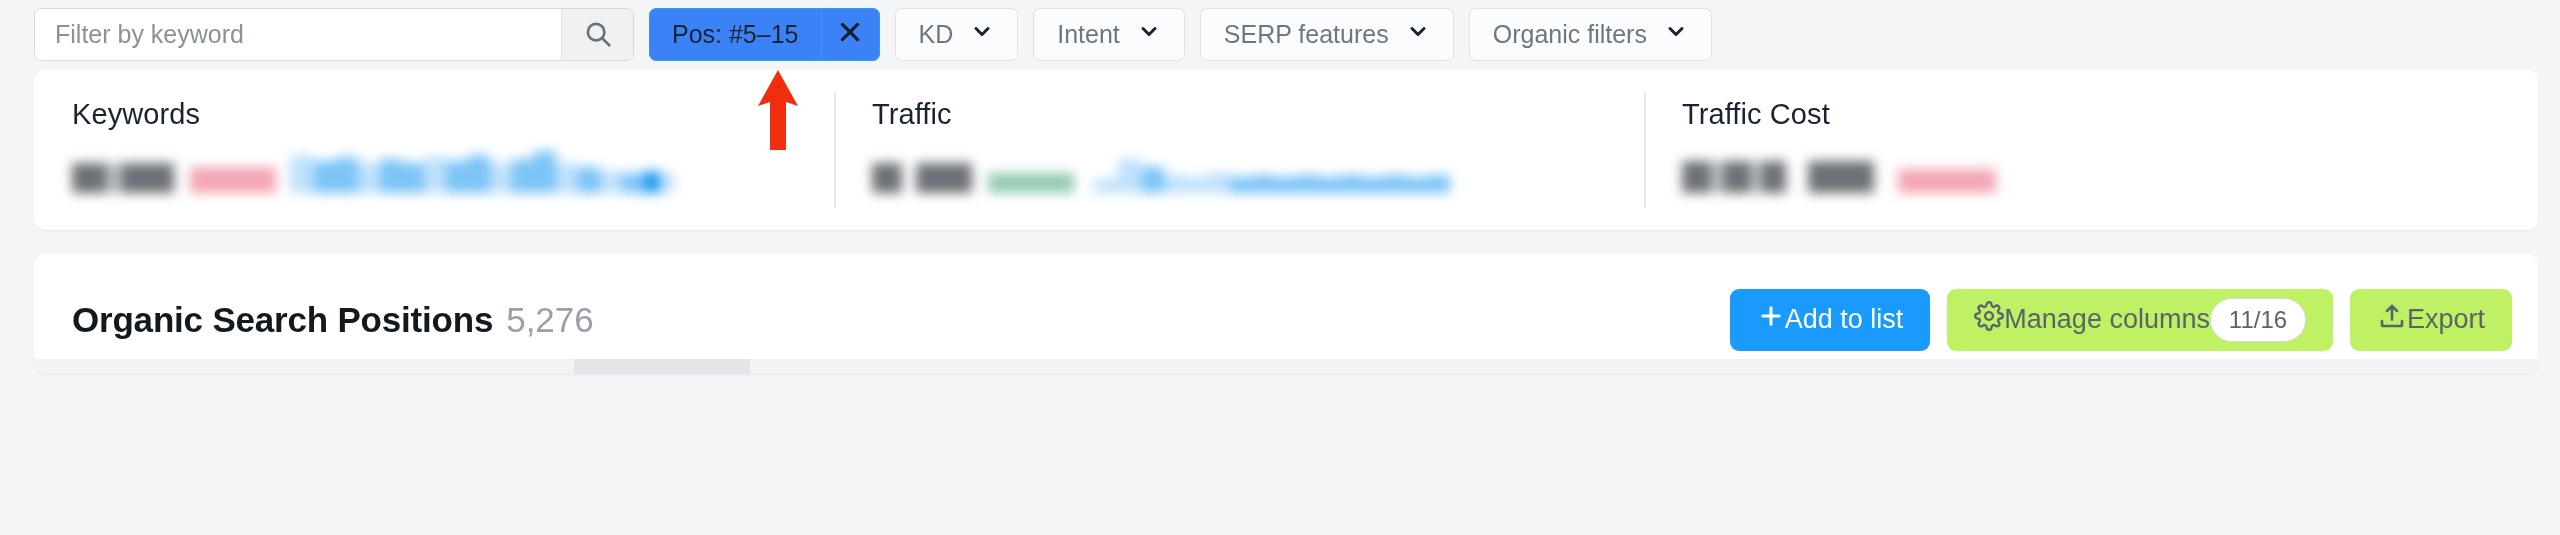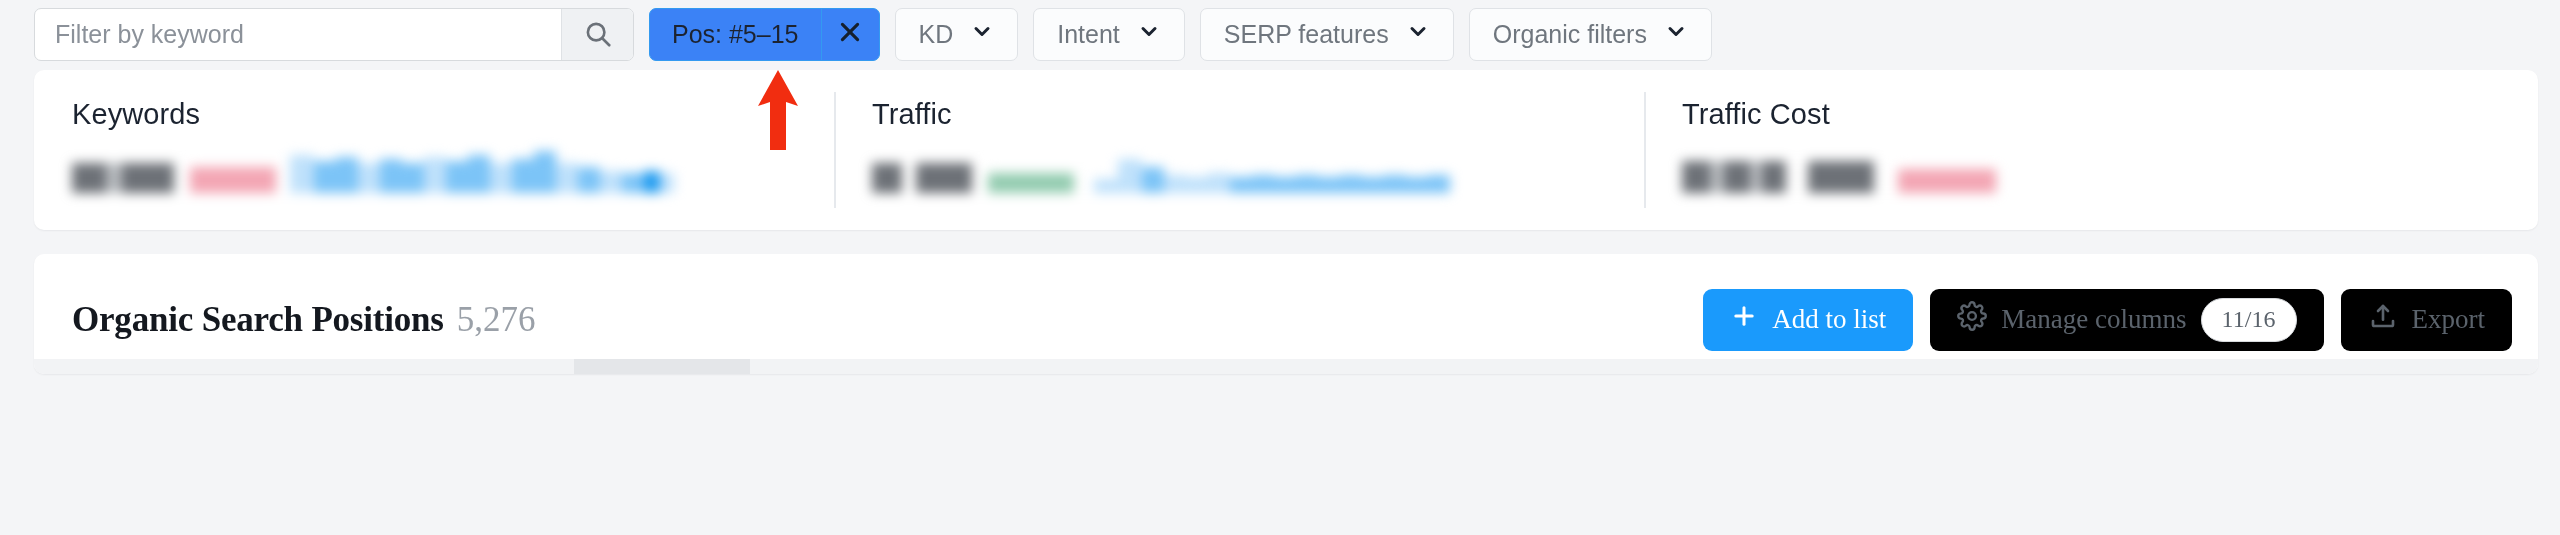--- a/index.html
+++ b/index.html
@@ -152,21 +152,20 @@
 
   
   .table-card {
     position: relative;
     margin: 24px 22px 0 22px;
     background: #ffffff;
     border-radius: 10px;
     height: 120px;
     box-shadow: 0 1px 2px rgba(16,24,40,.06);
     overflow: hidden;
-    font-family: Liberation Serif, serif;
   }
   .table-head-row {
     display: flex;
     align-items: center;
     padding: 26px 26px 0 38px;
     height: 105px;
   }
   .table-title {
     font-size: 35px;
     font-weight: bold;
@@ -181,35 +180,34 @@
   }
   .table-actions {
     margin-left: auto;
     display: flex;
     align-items: center;
     gap: 17px;
   }
   .btn {
     display: flex;
     align-items: center;
-    gap: 14px;
     height: 62px;
     padding: 0 26px;
     border-radius: 9px;
     font-size: 27px;
     cursor: pointer;
     white-space: nowrap;
     border: 1px solid transparent;
   }
   .btn-primary {
     background: #1a9afc;
     color: #ffffff;
   }
   .btn-ghost {
-    background: #000000;
+    background: #bef264;
     color: #5b636c;
   }
   .count-badge {
     display: inline-flex;
     align-items: center;
     justify-content: center;
     min-width: 96px;
     height: 44px;
     padding: 0 14px;
     border: 1px solid #d6d9dd;

